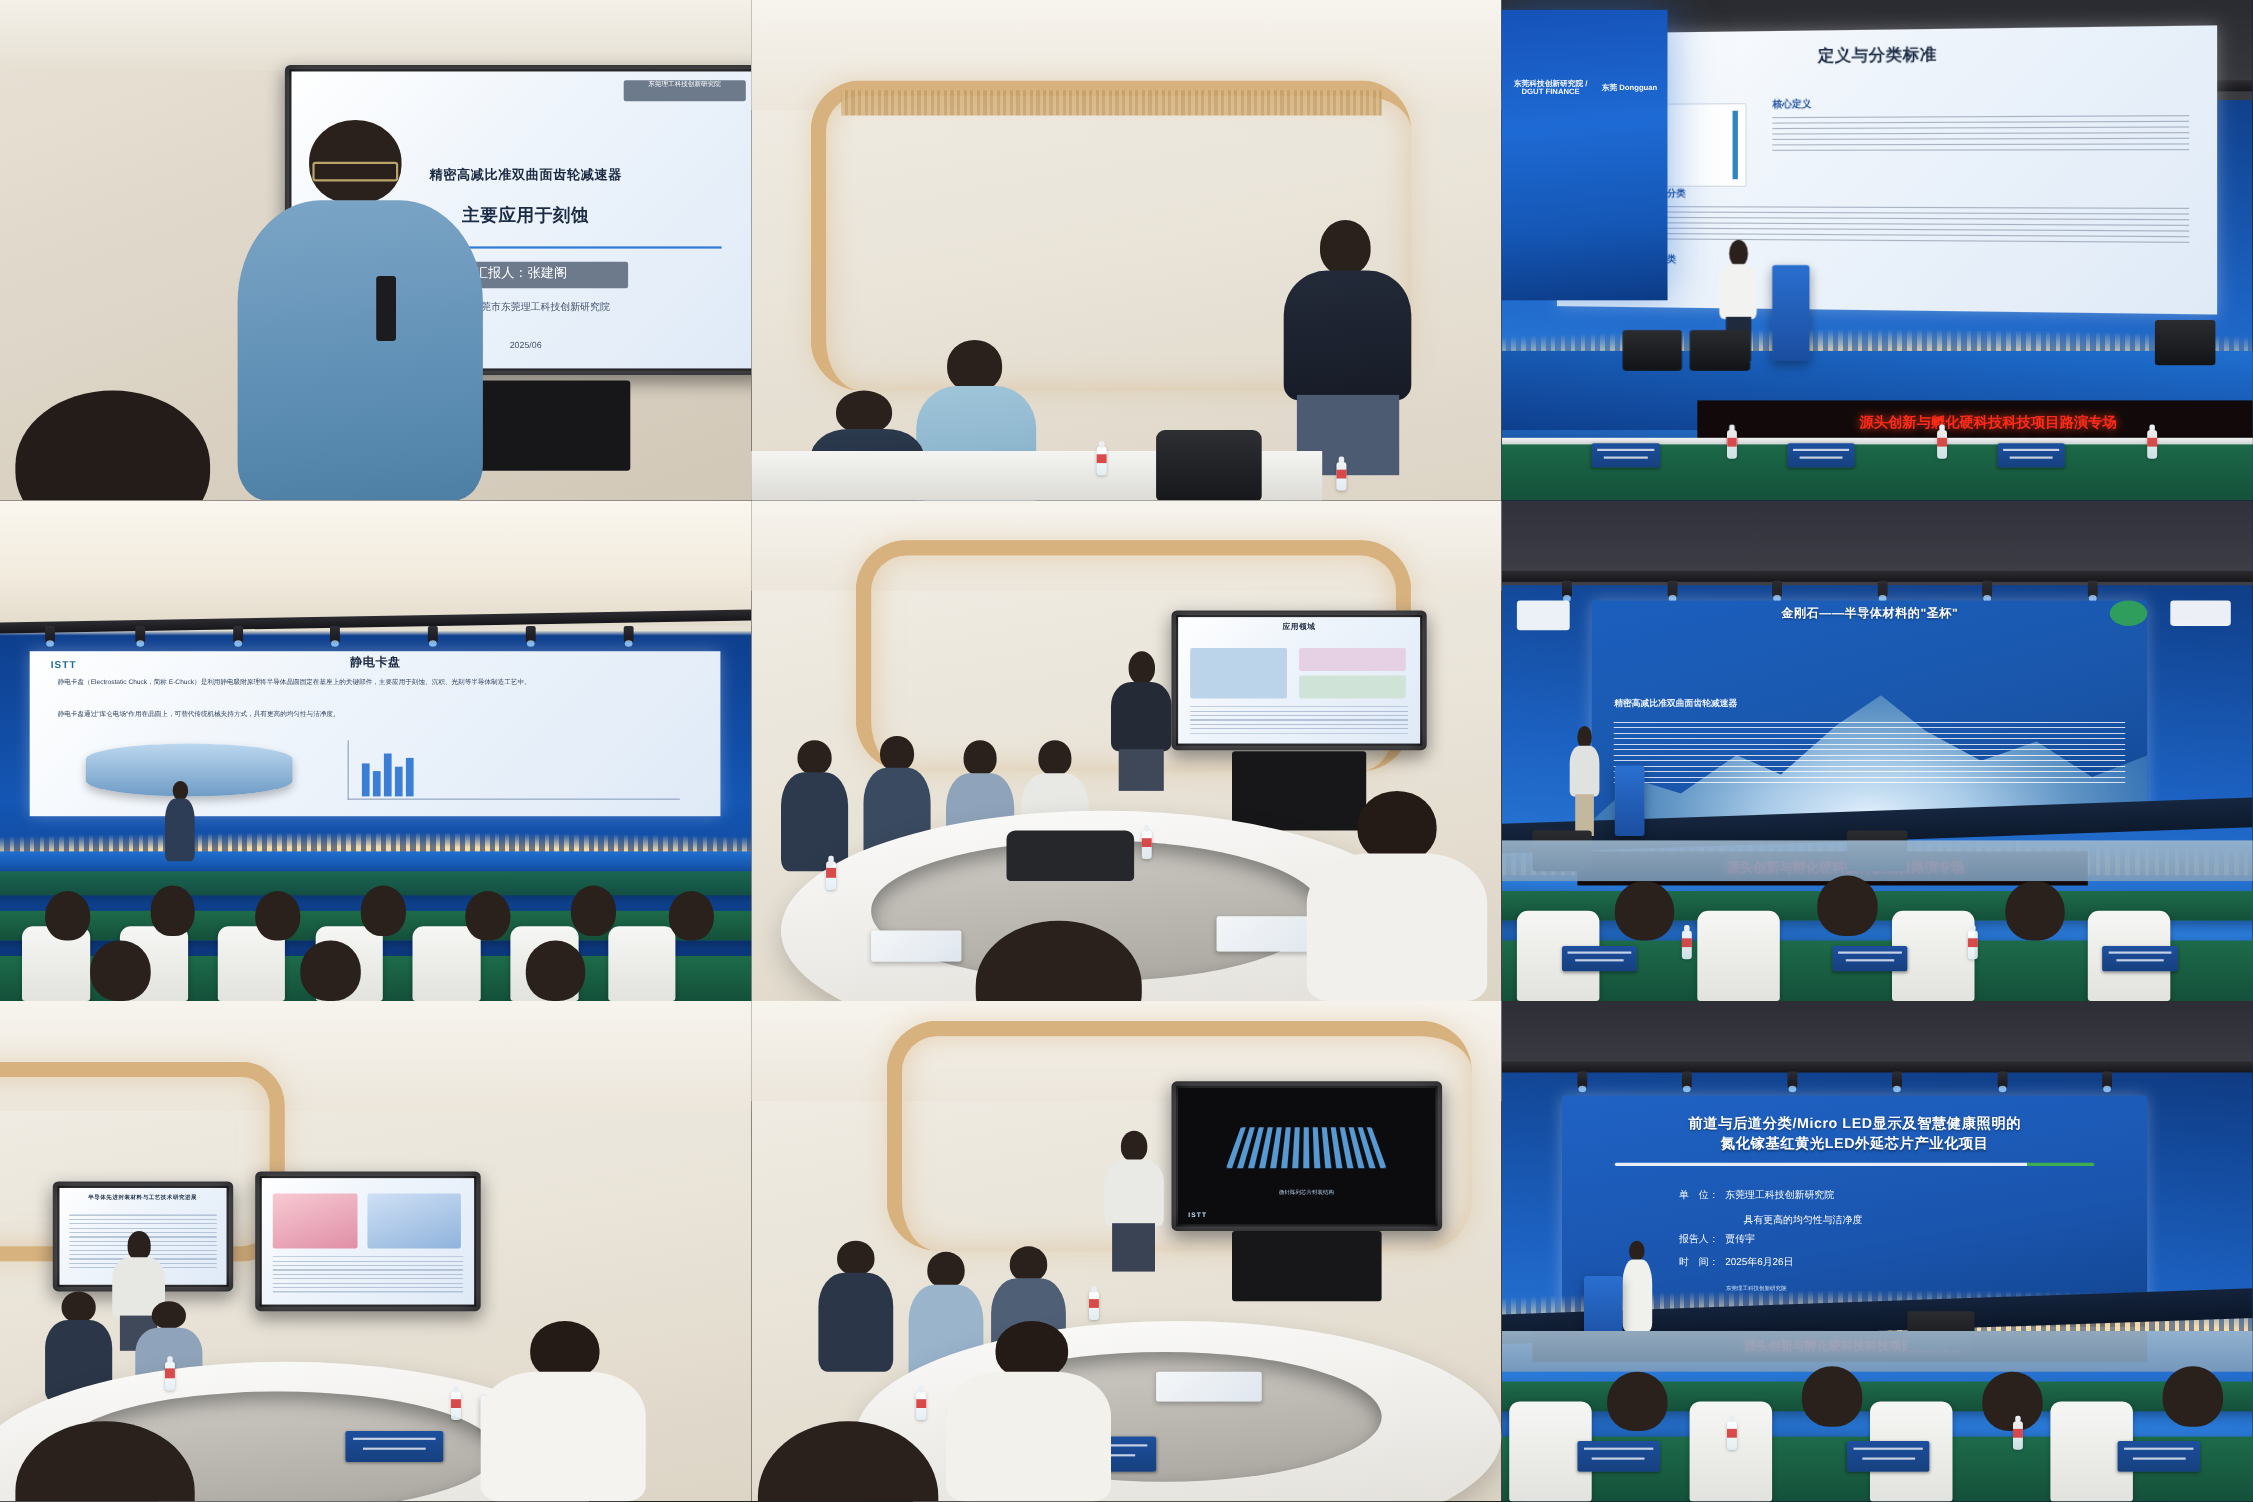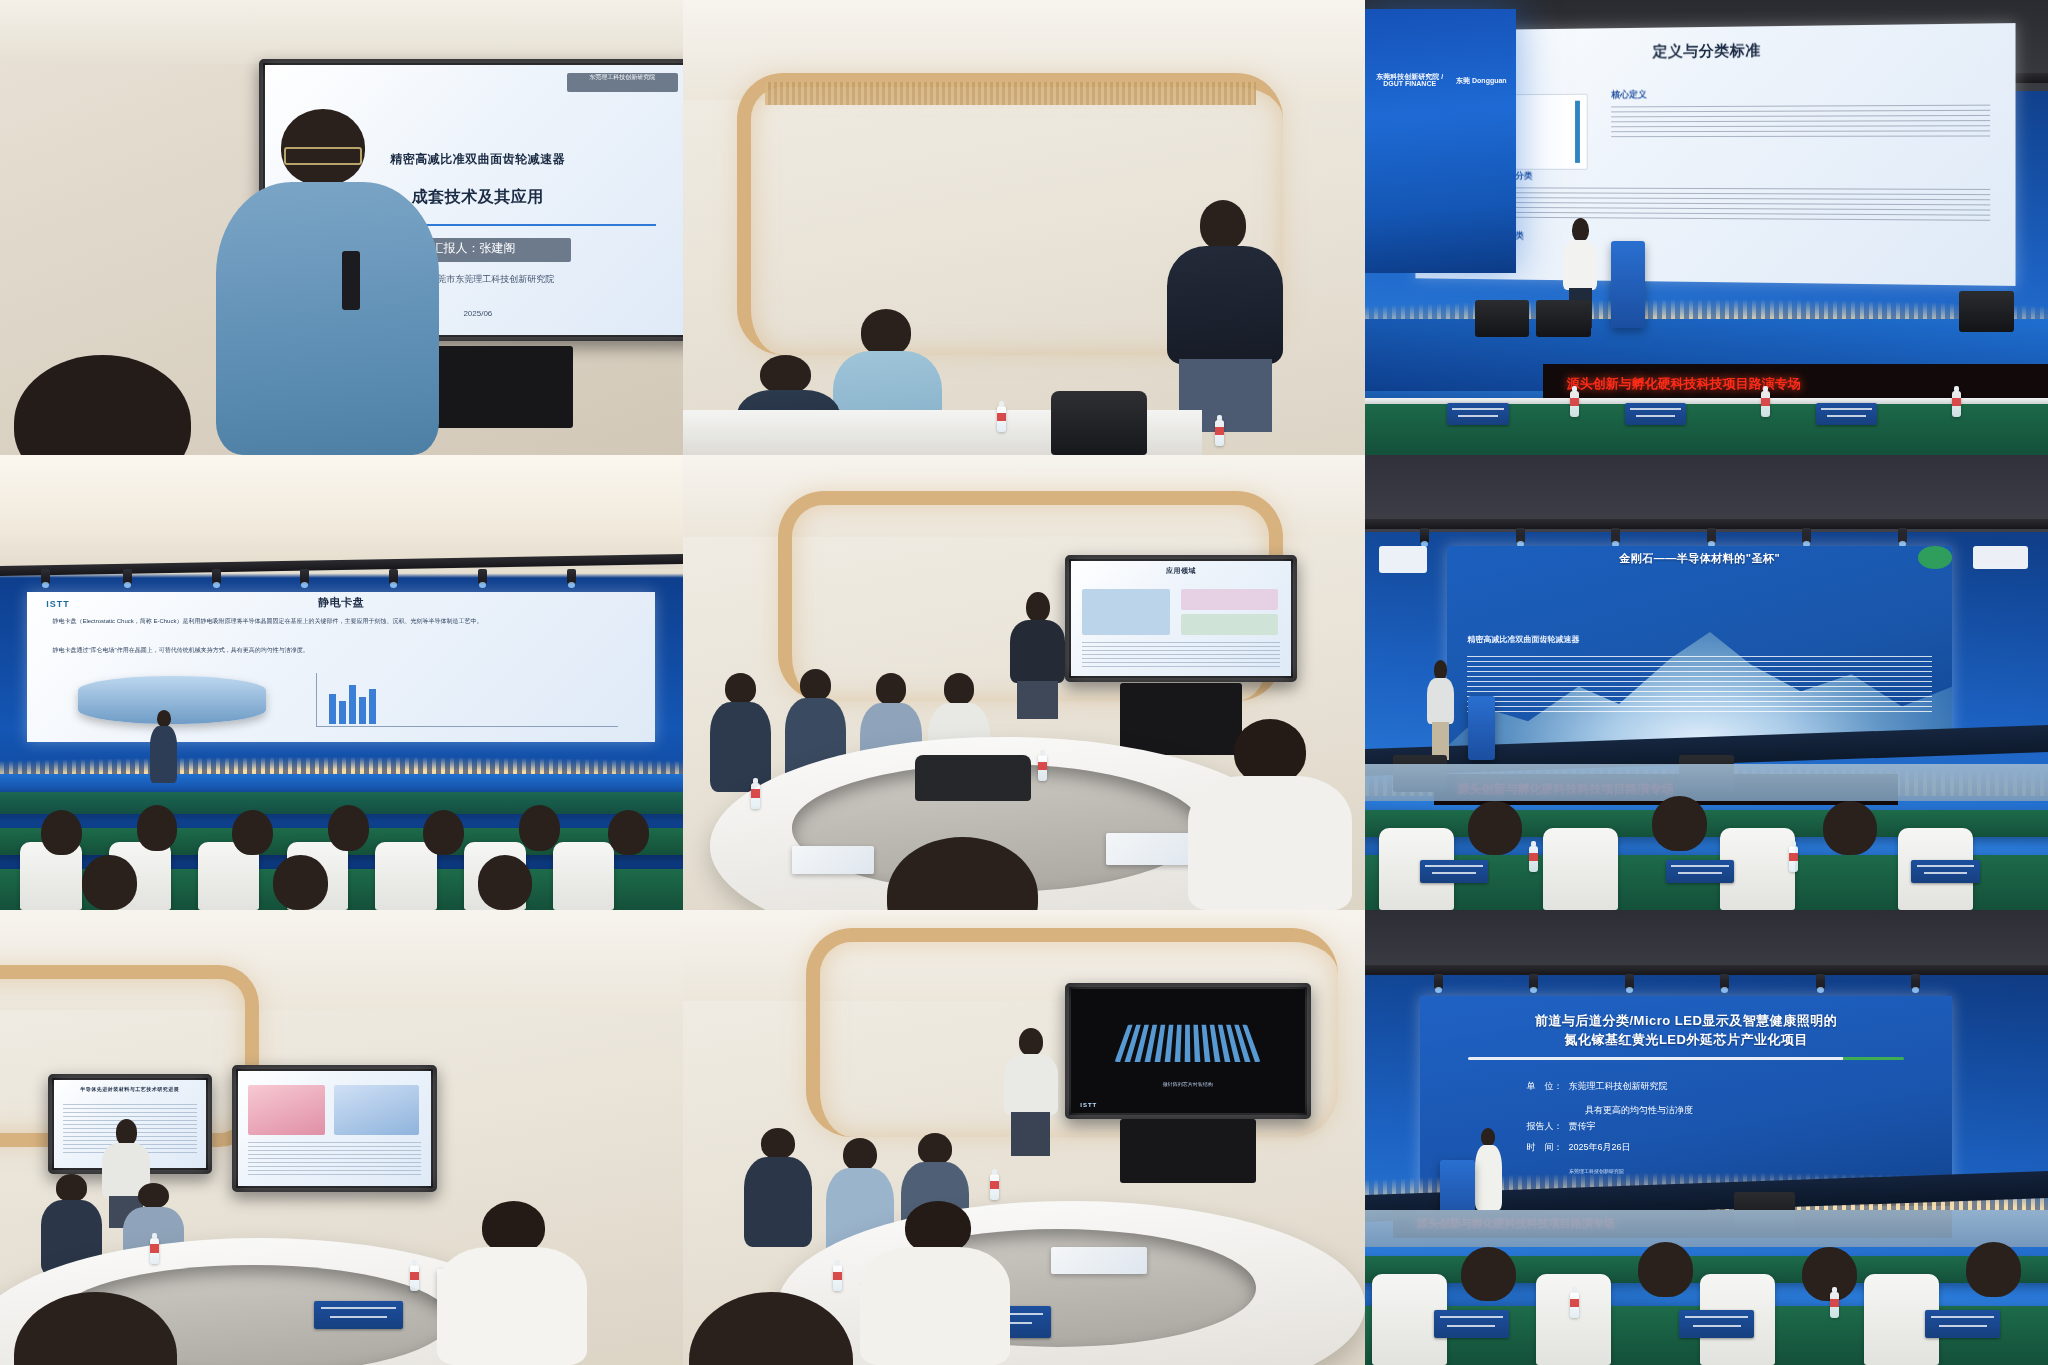--- a/index.html
+++ b/index.html
@@ -182,21 +182,21 @@
   .speaker-box{
     position:absolute; border-radius:3px;
     background:linear-gradient(180deg,#2b2c30,#131417);
   }
   .logo-chip{
     position:absolute; border-radius:3px;
     background:rgba(255,255,255,.92);
   }
   .redbanner{
     position:absolute; background:#120a0a;
-    display:flex; align-items:center; 
+    display:flex; align-items:center; justify-content:center;
     overflow:hidden;
     padding-left:24px;
   }
   .redbanner span{
     color:#ff2b18; font-weight:bold; white-space:nowrap;
     text-shadow:0 0 8px rgba(255,60,30,.9);
   }
   .dg-logo{
     position:absolute; color:#fff; font-weight:bold; line-height:1.1;
     text-align:center; opacity:.95;
@@ -225,21 +225,21 @@
 <div class="collage">
 
   <div class="cell">
     <div class="wall beige"></div>
     <div style="position:absolute;left:0;top:0;width:100%;height:14%;background:linear-gradient(180deg,#f4f0e8,#e6e0d3);"></div>
 
     <div class="tv" style="left:38%;top:13%;width:64%;height:62%;">
       <div class="slide" style="inset:2px;">
         <div class="badge" style="right:3%;top:3%;width:26%;height:7%;font-size:6px;line-height:1.6;">东莞理工科技创新研究院</div>
         <div class="st" style="top:32%;font-size:12px;">精密高减比准双曲面齿轮减速器</div>
-        <div class="st" style="top:45%;font-size:16px;">成套技术及其应用</div>
+        <div class="st" style="top:45%;font-size:16px;">主要应用于刻蚀</div>
         <div class="rule" style="left:20%;right:8%;top:59%;"></div>
         <div class="badge" style="left:26%;width:46%;top:64%;height:9%;font-size:12px;line-height:1.8;">汇报人：张建阁</div>
         <div class="sub" style="top:77%;font-size:9px;">单位：东莞市东莞理工科技创新研究院</div>
         <div class="sub" style="top:90%;font-size:8px;">2025/06</div>
       </div>
     </div>
     <div class="tvstand" style="left:56%;top:76%;width:28%;height:18%;"></div>
 
     <div class="person" style="left:31%;top:24%;width:34%;height:76%;">
       <div class="head" style="left:30%;top:0%;width:36%;height:22%;"></div>

